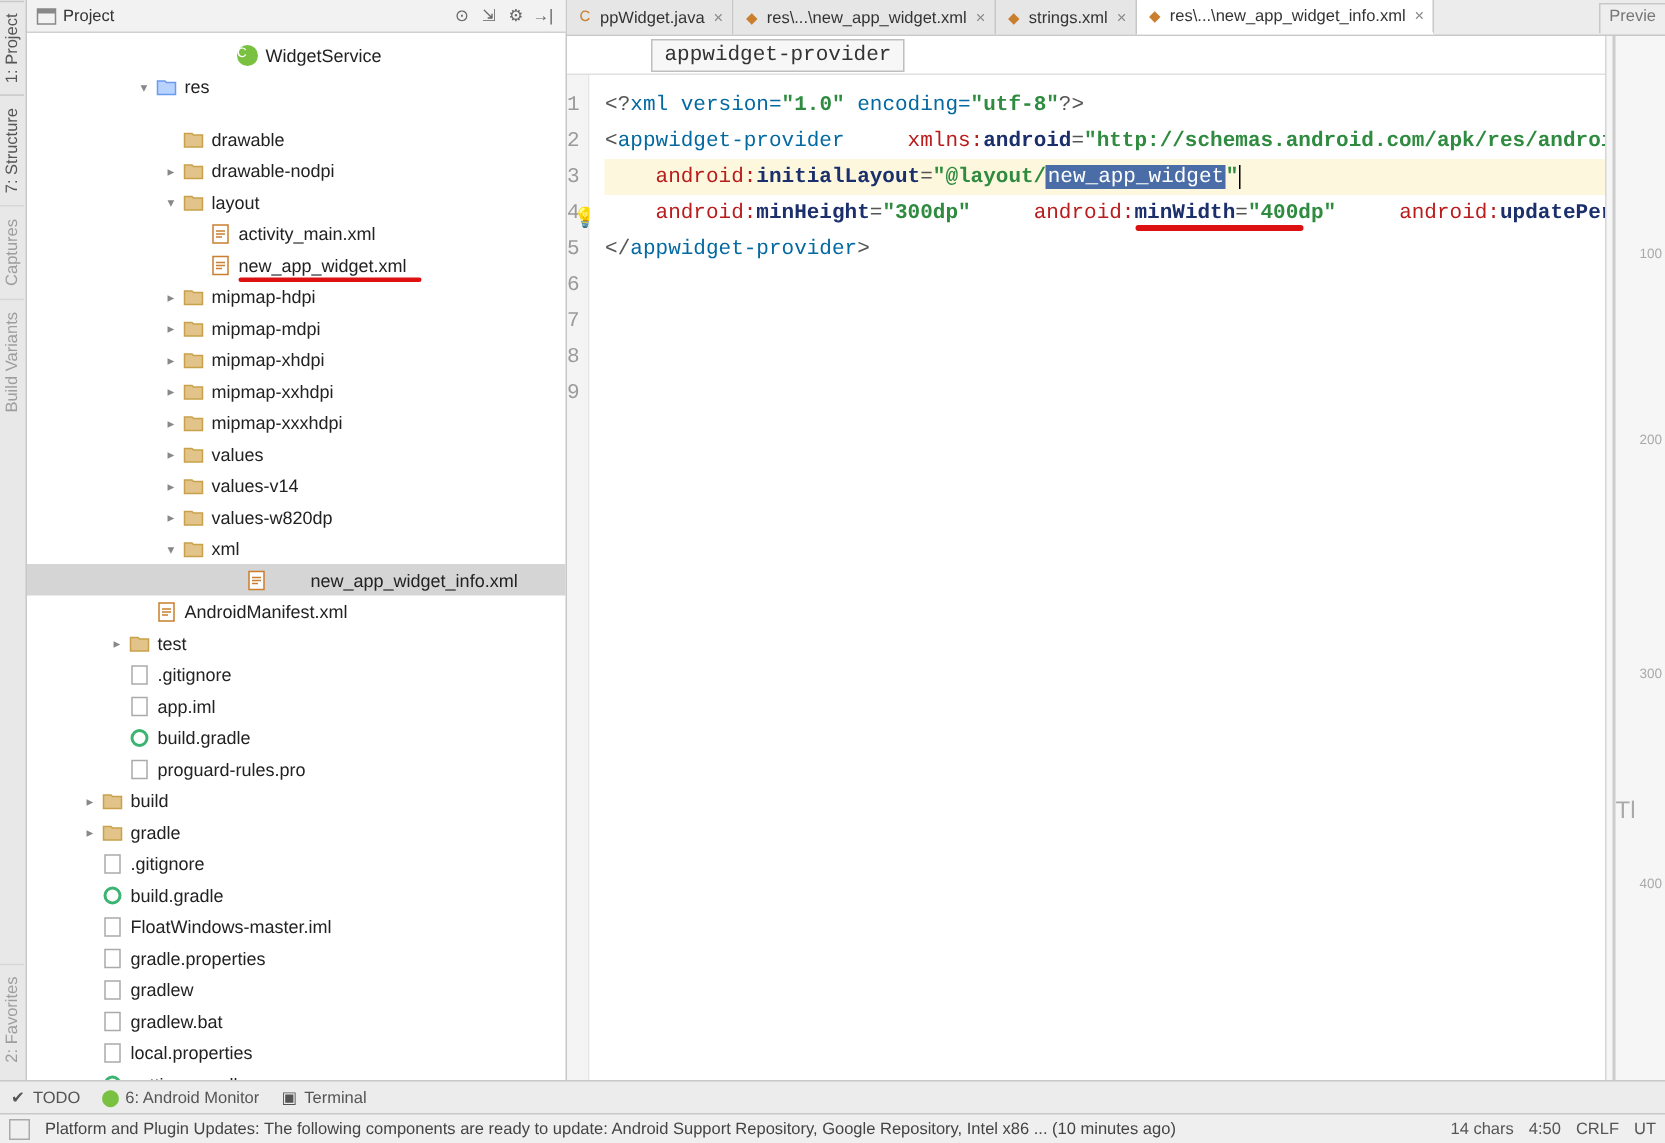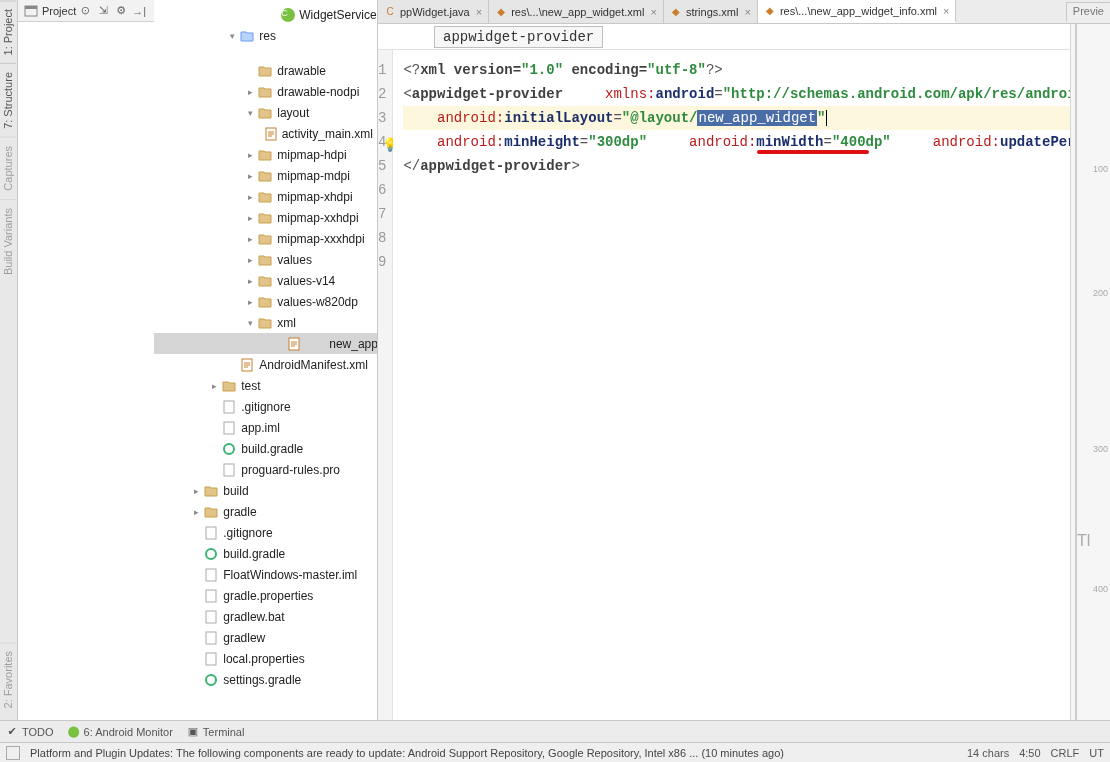--- a/index.html
+++ b/index.html
@@ -4,21 +4,21 @@
 <style>
 * { box-sizing: border-box; margin: 0; padding: 0; }
 body { font-family: "Segoe UI", Arial, sans-serif; font-size: 12px; background: #f0f0f0; color: #333; width: 1110px; height: 762px; overflow: hidden; position: relative; }
 
 
 .side-rail { position: absolute; left: 0; top: 0; width: 18px; height: 720px; background: #e8e8e8; border-right: 1px solid #c8c8c8; }
 .side-tab { writing-mode: vertical-rl; transform: rotate(180deg); padding: 8px 2px; font-size: 11px; color: #555; border-bottom: 1px solid #c8c8c8; cursor: pointer; }
 .side-tab.dim { opacity: .5; }
 
 
-.proj-panel { position: absolute; left: 18px; top: 0; width: 360px; height: 720px; background: #fff; border-right: 1px solid #c8c8c8; display: flex; flex-direction: row; }
+.proj-panel { position: absolute; left: 18px; top: 0; width: 360px; height: 720px; background: #fff; border-right: 1px solid #c8c8c8; display: flex; flex-direction: column; }
 .proj-header { height: 22px; background: #f2f2f2; border-bottom: 1px solid #d0d0d0; display: flex; align-items: center; padding: 0 6px; font-size: 11px; }
 .proj-header .title-ico { width: 14px; height: 14px; margin-right: 4px; display: inline-flex; }
 .proj-header .spacer { flex: 1; }
 .hdr-btn { width: 18px; height: 18px; display: inline-flex; align-items: center; justify-content: center; color: #666; cursor: pointer; }
 .tree { flex: 1; overflow: auto; padding: 4px 0; }
 .tree-row { display: flex; align-items: center; height: 21px; padding-right: 4px; white-space: nowrap; cursor: pointer; }
 .tree-row.sel { background: #d5d5d5; }
 .tw { width: 12px; display: inline-flex; justify-content: center; color: #888; font-size: 9px; }
 .ico { width: 16px; height: 16px; margin: 0 4px 0 1px; display: inline-flex; align-items: center; justify-content: center; font-size: 11px; }
 .ico-class { background: #7ac142; color: #fff; border-radius: 50%; width: 14px; height: 14px; font-size: 9px; }
@@ -37,21 +37,21 @@
 
 .breadcrumb { height: 26px; display: flex; align-items: center; padding-left: 56px; background: #fff; border-bottom: 1px solid #e0e0e0; }
 .bc-item { border: 1px solid #bfbfbf; background: #f7f7f7; padding: 2px 8px; font-family: "Courier New", monospace; font-size: 14px; color: #333; }
 
 .code-wrap { flex: 1; display: flex; background: #fff; }
 .gutter { width: 42px; background: #f4f4f4; border-right: 1px solid #e4e4e4; text-align: right; padding: 8px 6px 0 0; font-family: "Courier New", monospace; font-size: 14px; color: #9a9a9a; line-height: 24px; position: relative; }
 .gut-bulb { position: absolute; left: 4px; top: calc(8px + 24px*3 + 4px); color: #e2a321; font-size: 13px; }
 .code { flex: 1; padding: 8px 0 0 10px; font-family: "Courier New", monospace; font-size: 14px; line-height: 24px; background: #fff; color: #333; position: relative; }
 .code .line { white-space: pre; }
 .code .hl-line { background: #fdf7dd; display: block; }
-.tok-tag { color: #404040; font-weight: bold; }
+.tok-tag { color: #0369a1; font-weight: normal; }
 .tok-ns { color: #b91c1c; }
 .tok-attr { color: #1a2f6b; font-weight: bold; }
 .tok-str { color: #2e8b3f; font-weight: bold; }
 .tok-punc { color: #555; }
 .sel-text { background: #4a6da7; color: #fff; padding: 0 1px; }
 .red-und { position: absolute; width: 112px; height: 4px; background: #d11; border-radius: 2px; }
 .caret { border-right: 1px solid #000; }
 
 
 .right-rail { position: absolute; right: 0; top: 24px; width: 40px; height: 696px; background: #f6f6f6; border-left: 1px solid #d6d6d6; }
@@ -145,119 +145,129 @@
       <div class="tree-row" style="padding-left: 108px;">
         <span class="tw"></span>
         <span class="ico">
           <svg width="14" height="14">
             <rect x="2" y="1" width="10" height="12" fill="#fff" stroke="#c97f2e"></rect>
             <path d="M4 5h6M4 7h6M4 9h4" stroke="#c97f2e"></path>
           </svg>
         </span>
         <span class="tree-lbl">activity_main.xml</span>
       </div>
-      <div class="tree-row" style="padding-left: 90px;">
-        <span class="tw">▸</span>
-        <span class="ico">
-          <svg width="14" height="14">
-            <path d="M1 3h5l1 1h6v8H1z" fill="#e2c48a" stroke="#c9a14a"></path>
-          </svg>
-        </span>
-        <span class="tree-lbl">mipmap-hdpi</span>
-      </div>
-      <div class="tree-row" style="padding-left: 90px;">
-        <span class="tw">▸</span>
-        <span class="ico">
-          <svg width="14" height="14">
-            <path d="M1 3h5l1 1h6v8H1z" fill="#e2c48a" stroke="#c9a14a"></path>
-          </svg>
-        </span>
-        <span class="tree-lbl">mipmap-mdpi</span>
-      </div>
-      <div class="tree-row" style="padding-left: 90px;">
-        <span class="tw">▸</span>
-        <span class="ico">
-          <svg width="14" height="14">
-            <path d="M1 3h5l1 1h6v8H1z" fill="#e2c48a" stroke="#c9a14a"></path>
-          </svg>
-        </span>
-        <span class="tree-lbl">mipmap-xhdpi</span>
-      </div>
-      <div class="tree-row" style="padding-left: 90px;">
-        <span class="tw">▸</span>
-        <span class="ico">
-          <svg width="14" height="14">
-            <path d="M1 3h5l1 1h6v8H1z" fill="#e2c48a" stroke="#c9a14a"></path>
-          </svg>
-        </span>
-        <span class="tree-lbl">mipmap-xxhdpi</span>
-      </div>
-      <div class="tree-row" style="padding-left: 90px;">
-        <span class="tw">▸</span>
-        <span class="ico">
-          <svg width="14" height="14">
-            <path d="M1 3h5l1 1h6v8H1z" fill="#e2c48a" stroke="#c9a14a"></path>
-          </svg>
-        </span>
-        <span class="tree-lbl">mipmap-xxxhdpi</span>
-      </div>
-      <div class="tree-row" style="padding-left: 90px;">
-        <span class="tw">▸</span>
-        <span class="ico">
-          <svg width="14" height="14">
-            <path d="M1 3h5l1 1h6v8H1z" fill="#e2c48a" stroke="#c9a14a"></path>
-          </svg>
-        </span>
-        <span class="tree-lbl">values</span>
-      </div>
-      <div class="tree-row" style="padding-left: 90px;">
-        <span class="tw">▸</span>
-        <span class="ico">
-          <svg width="14" height="14">
-            <path d="M1 3h5l1 1h6v8H1z" fill="#e2c48a" stroke="#c9a14a"></path>
-          </svg>
-        </span>
-        <span class="tree-lbl">values-v14</span>
-      </div>
-      <div class="tree-row" style="padding-left: 90px;">
-        <span class="tw">▸</span>
-        <span class="ico">
-          <svg width="14" height="14">
-            <path d="M1 3h5l1 1h6v8H1z" fill="#e2c48a" stroke="#c9a14a"></path>
-          </svg>
-        </span>
-        <span class="tree-lbl">values-w820dp</span>
-      </div>
-      <div class="tree-row" style="padding-left: 90px;">
-        <span class="tw">▾</span>
-        <span class="ico">
-          <svg width="14" height="14">
-            <path d="M1 3h5l1 1h6v8H1z" fill="#e2c48a" stroke="#c9a14a"></path>
-          </svg>
-        </span>
-        <span class="tree-lbl">xml</span>
-      </div>
-      <div class="tree-row sel" style="padding-left: 108px; gap: 24px;">
+      <div class="tree-row" style="padding-left: 108px;">
         <span class="tw"></span>
         <span class="ico">
           <svg width="14" height="14">
             <rect x="2" y="1" width="10" height="12" fill="#fff" stroke="#c97f2e"></rect>
             <path d="M4 5h6M4 7h6M4 9h4" stroke="#c97f2e"></path>
           </svg>
         </span>
-        <span class="tree-lbl">new_app_widget_info.xml</span>
-      </div>
-      <div class="tree-row" style="padding-left: 72px;">
+        <span class="tree-lbl underline-red">new_app_widget.xml</span>
+      </div>
+      <div class="tree-row" style="padding-left: 90px;">
+        <span class="tw">▸</span>
+        <span class="ico">
+          <svg width="14" height="14">
+            <path d="M1 3h5l1 1h6v8H1z" fill="#e2c48a" stroke="#c9a14a"></path>
+          </svg>
+        </span>
+        <span class="tree-lbl">mipmap-hdpi</span>
+      </div>
+      <div class="tree-row" style="padding-left: 90px;">
+        <span class="tw">▸</span>
+        <span class="ico">
+          <svg width="14" height="14">
+            <path d="M1 3h5l1 1h6v8H1z" fill="#e2c48a" stroke="#c9a14a"></path>
+          </svg>
+        </span>
+        <span class="tree-lbl">mipmap-mdpi</span>
+      </div>
+      <div class="tree-row" style="padding-left: 90px;">
+        <span class="tw">▸</span>
+        <span class="ico">
+          <svg width="14" height="14">
+            <path d="M1 3h5l1 1h6v8H1z" fill="#e2c48a" stroke="#c9a14a"></path>
+          </svg>
+        </span>
+        <span class="tree-lbl">mipmap-xhdpi</span>
+      </div>
+      <div class="tree-row" style="padding-left: 90px;">
+        <span class="tw">▸</span>
+        <span class="ico">
+          <svg width="14" height="14">
+            <path d="M1 3h5l1 1h6v8H1z" fill="#e2c48a" stroke="#c9a14a"></path>
+          </svg>
+        </span>
+        <span class="tree-lbl">mipmap-xxhdpi</span>
+      </div>
+      <div class="tree-row" style="padding-left: 90px;">
+        <span class="tw">▸</span>
+        <span class="ico">
+          <svg width="14" height="14">
+            <path d="M1 3h5l1 1h6v8H1z" fill="#e2c48a" stroke="#c9a14a"></path>
+          </svg>
+        </span>
+        <span class="tree-lbl">mipmap-xxxhdpi</span>
+      </div>
+      <div class="tree-row" style="padding-left: 90px;">
+        <span class="tw">▸</span>
+        <span class="ico">
+          <svg width="14" height="14">
+            <path d="M1 3h5l1 1h6v8H1z" fill="#e2c48a" stroke="#c9a14a"></path>
+          </svg>
+        </span>
+        <span class="tree-lbl">values</span>
+      </div>
+      <div class="tree-row" style="padding-left: 90px;">
+        <span class="tw">▸</span>
+        <span class="ico">
+          <svg width="14" height="14">
+            <path d="M1 3h5l1 1h6v8H1z" fill="#e2c48a" stroke="#c9a14a"></path>
+          </svg>
+        </span>
+        <span class="tree-lbl">values-v14</span>
+      </div>
+      <div class="tree-row" style="padding-left: 90px;">
+        <span class="tw">▸</span>
+        <span class="ico">
+          <svg width="14" height="14">
+            <path d="M1 3h5l1 1h6v8H1z" fill="#e2c48a" stroke="#c9a14a"></path>
+          </svg>
+        </span>
+        <span class="tree-lbl">values-w820dp</span>
+      </div>
+      <div class="tree-row" style="padding-left: 90px;">
+        <span class="tw">▾</span>
+        <span class="ico">
+          <svg width="14" height="14">
+            <path d="M1 3h5l1 1h6v8H1z" fill="#e2c48a" stroke="#c9a14a"></path>
+          </svg>
+        </span>
+        <span class="tree-lbl">xml</span>
+      </div>
+      <div class="tree-row sel" style="padding-left: 108px; gap: 24px;">
         <span class="tw"></span>
         <span class="ico">
           <svg width="14" height="14">
             <rect x="2" y="1" width="10" height="12" fill="#fff" stroke="#c97f2e"></rect>
             <path d="M4 5h6M4 7h6M4 9h4" stroke="#c97f2e"></path>
           </svg>
         </span>
+        <span class="tree-lbl">new_app_widget_info.xml</span>
+      </div>
+      <div class="tree-row" style="padding-left: 72px;">
+        <span class="tw"></span>
+        <span class="ico">
+          <svg width="14" height="14">
+            <rect x="2" y="1" width="10" height="12" fill="#fff" stroke="#c97f2e"></rect>
+            <path d="M4 5h6M4 7h6M4 9h4" stroke="#c97f2e"></path>
+          </svg>
+        </span>
         <span class="tree-lbl">AndroidManifest.xml</span>
       </div>
       <div class="tree-row" style="padding-left: 54px;">
         <span class="tw">▸</span>
         <span class="ico">
           <svg width="14" height="14">
             <path d="M1 3h5l1 1h6v8H1z" fill="#e2c48a" stroke="#c9a14a"></path>
           </svg>
         </span>
         <span class="tree-lbl">test</span>
@@ -352,30 +362,30 @@
         </span>
         <span class="tree-lbl">gradle.properties</span>
       </div>
       <div class="tree-row" style="padding-left: 36px;">
         <span class="tw"></span>
         <span class="ico">
           <svg width="14" height="14">
             <rect x="2" y="1" width="10" height="12" fill="#fff" stroke="#aaa"></rect>
           </svg>
         </span>
+        <span class="tree-lbl">gradlew</span>
+      </div>
+      <div class="tree-row" style="padding-left: 36px;">
+        <span class="tw"></span>
+        <span class="ico">
+          <svg width="14" height="14">
+            <rect x="2" y="1" width="10" height="12" fill="#fff" stroke="#aaa"></rect>
+          </svg>
+        </span>
         <span class="tree-lbl">gradlew.bat</span>
-      </div>
-      <div class="tree-row" style="padding-left: 36px;">
-        <span class="tw"></span>
-        <span class="ico">
-          <svg width="14" height="14">
-            <rect x="2" y="1" width="10" height="12" fill="#fff" stroke="#aaa"></rect>
-          </svg>
-        </span>
-        <span class="tree-lbl">gradlew</span>
       </div>
       <div class="tree-row" style="padding-left: 36px;">
         <span class="tw"></span>
         <span class="ico">
           <svg width="14" height="14">
             <rect x="2" y="1" width="10" height="12" fill="#fff" stroke="#aaa"></rect>
           </svg>
         </span>
         <span class="tree-lbl">local.properties</span>
       </div>

